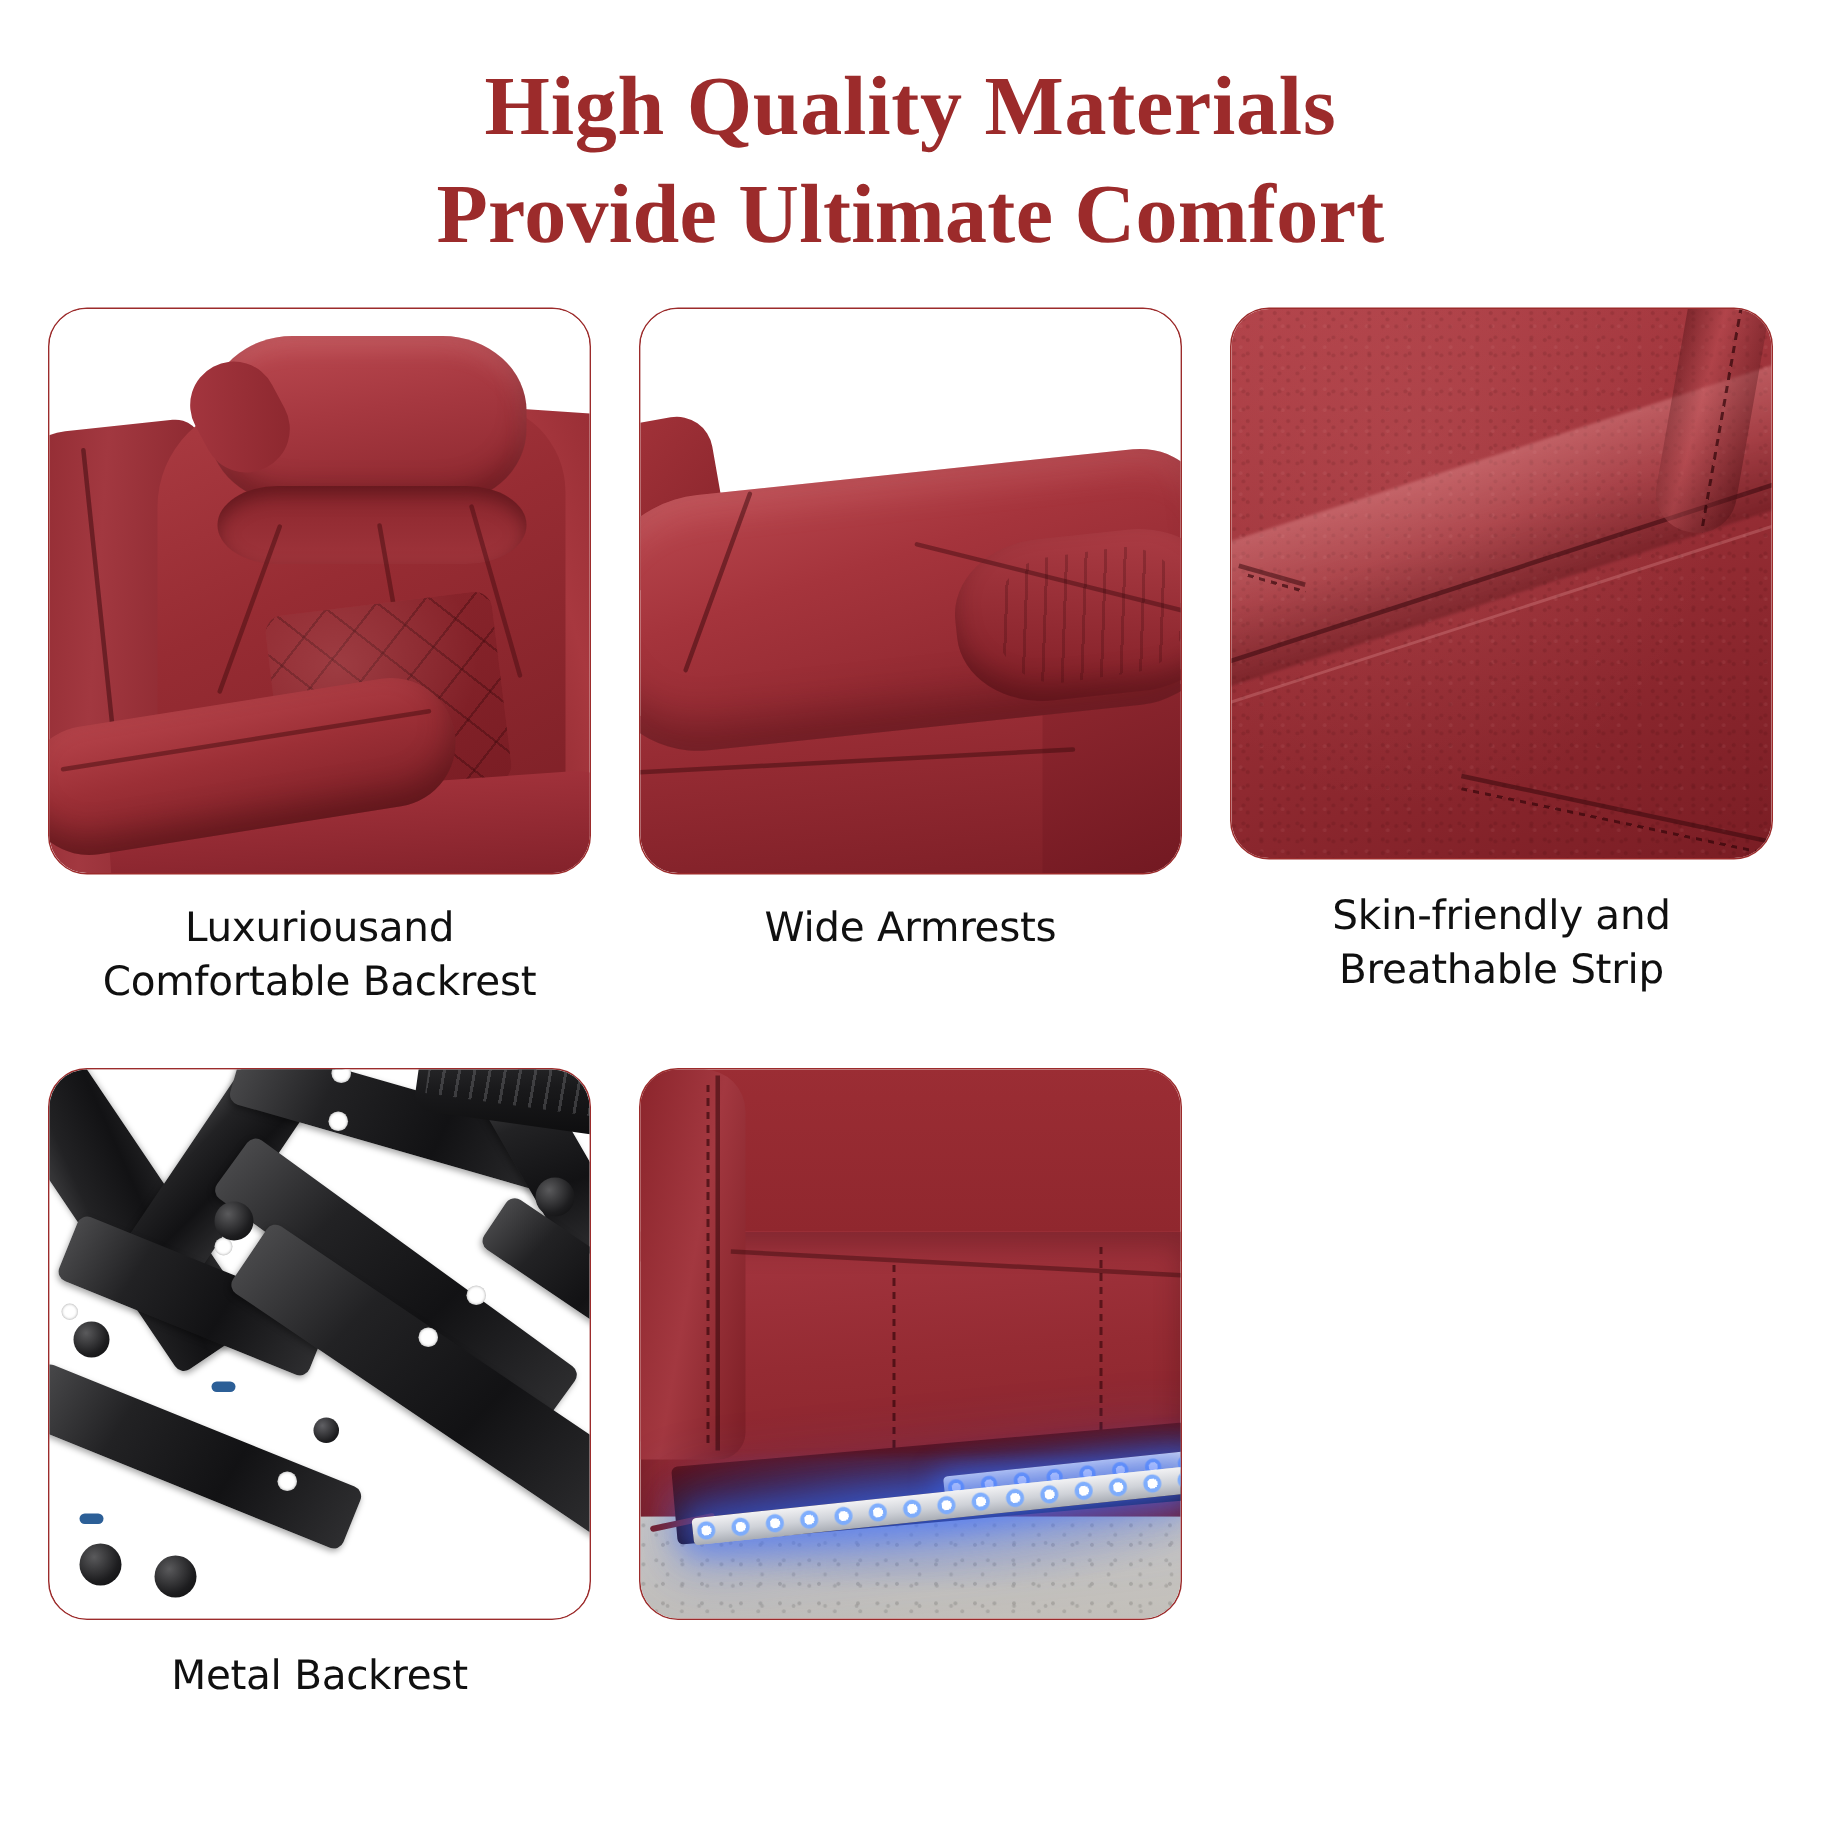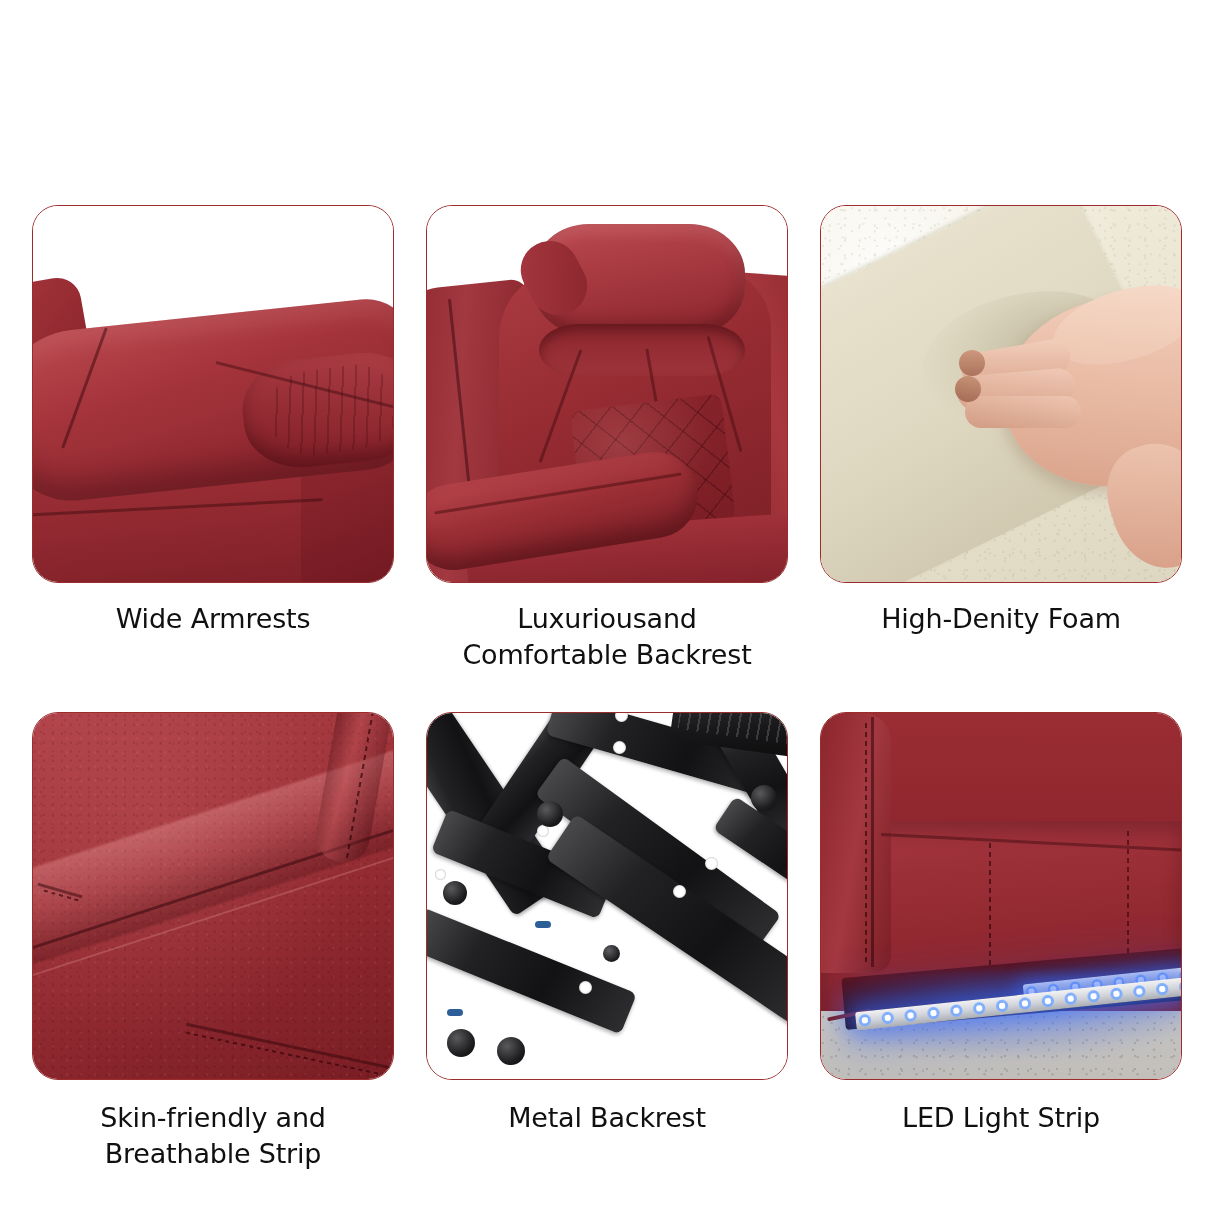--- a/index.html
+++ b/index.html
@@ -525,42 +525,26 @@
     left: 6px; top: 300px; width: 44px; height: 4px;
     transform: rotate(-12deg);
     background: #7a1f26; border-radius: 3px;
   }
 </style>
 </head>
 <body>
 
 <div class="page">
 
+  <h1 class="headline">
+    <span class="line line1">High Quality Materials</span>
+    <span class="line line2">Provide Ultimate Comfort</span>
+  </h1>
 
   <div class="grid">
-
-    <div class="card row1 c2">
-      <div class="thumb">
-        <div class="art">
-          <div class="bg"></div>
-          <div class="backNub"></div>
-          <div class="armUnder"></div>
-          <div class="sidePanel"></div>
-          <div class="armTop"></div>
-          <div class="armRoll"></div>
-          <div class="pleats"></div>
-          <div class="armSeamTop"></div>
-          <div class="armCrease"></div>
-          <div class="underSeam"></div>
-        </div>
-      </div>
-      <div class="caption">
-        <span class="cl">Wide Armrests</span>
-      </div>
-    </div>
 
     <div class="card row1 c1">
       <div class="thumb">
         <div class="art">
           <div class="bg"></div>
           <div class="wingL"></div>
           <div class="wingR"></div>
           <div class="back"></div>
           <div class="wingLseam"></div>
           <div class="pillow"></div>
@@ -575,42 +559,40 @@
           <div class="arm"></div>
           <div class="armSeam"></div>
         </div>
       </div>
       <div class="caption">
         <span class="cl">Luxuriousand</span>
         <span class="cl">Comfortable Backrest</span>
       </div>
     </div>
 
-    <div class="card row1 c3">
+    <div class="card row1 c2">
       <div class="thumb">
         <div class="art">
-          <div class="foamTop"></div>
-          <div class="grain"></div>
-          <div class="foamFace"></div>
-          <div class="dent"></div>
-          <div class="wrist"></div>
-          <div class="palm"></div>
-          <div class="knuckles"></div>
-          <div class="f1"></div>
-          <div class="f2"></div>
-          <div class="f3"></div>
-          <div class="nail1"></div>
-          <div class="nail2"></div>
-          <div class="thumb2"></div>
+          <div class="bg"></div>
+          <div class="backNub"></div>
+          <div class="armUnder"></div>
+          <div class="sidePanel"></div>
+          <div class="armTop"></div>
+          <div class="armRoll"></div>
+          <div class="pleats"></div>
+          <div class="armSeamTop"></div>
+          <div class="armCrease"></div>
+          <div class="underSeam"></div>
         </div>
       </div>
       <div class="caption">
-        <span class="cl">High-Denity Foam</span>
+        <span class="cl">Wide Armrests</span>
       </div>
     </div>
+
 
     <div class="card row2 c4">
       <div class="thumb">
         <div class="art">
           <div class="base"></div>
           <div class="texture"></div>
           <div class="fold"></div>
           <div class="foldSeam"></div>
           <div class="foldSeam2"></div>
           <div class="pipeR"></div>
@@ -679,19 +661,16 @@
           <div class="vstitch2"></div>
           <div class="baseShadow"></div>
           <div class="glow"></div>
           <div class="cord"></div>
           <div class="ledStrip2"></div>
           <div class="ledDots2"></div>
           <div class="ledStrip"></div>
           <div class="ledDots"></div>
         </div>
       </div>
-      <div class="caption">
-        <span class="cl">LED Light Strip</span>
-      </div>
     </div>
 
   </div>
 </div>
 
 </body></html>

